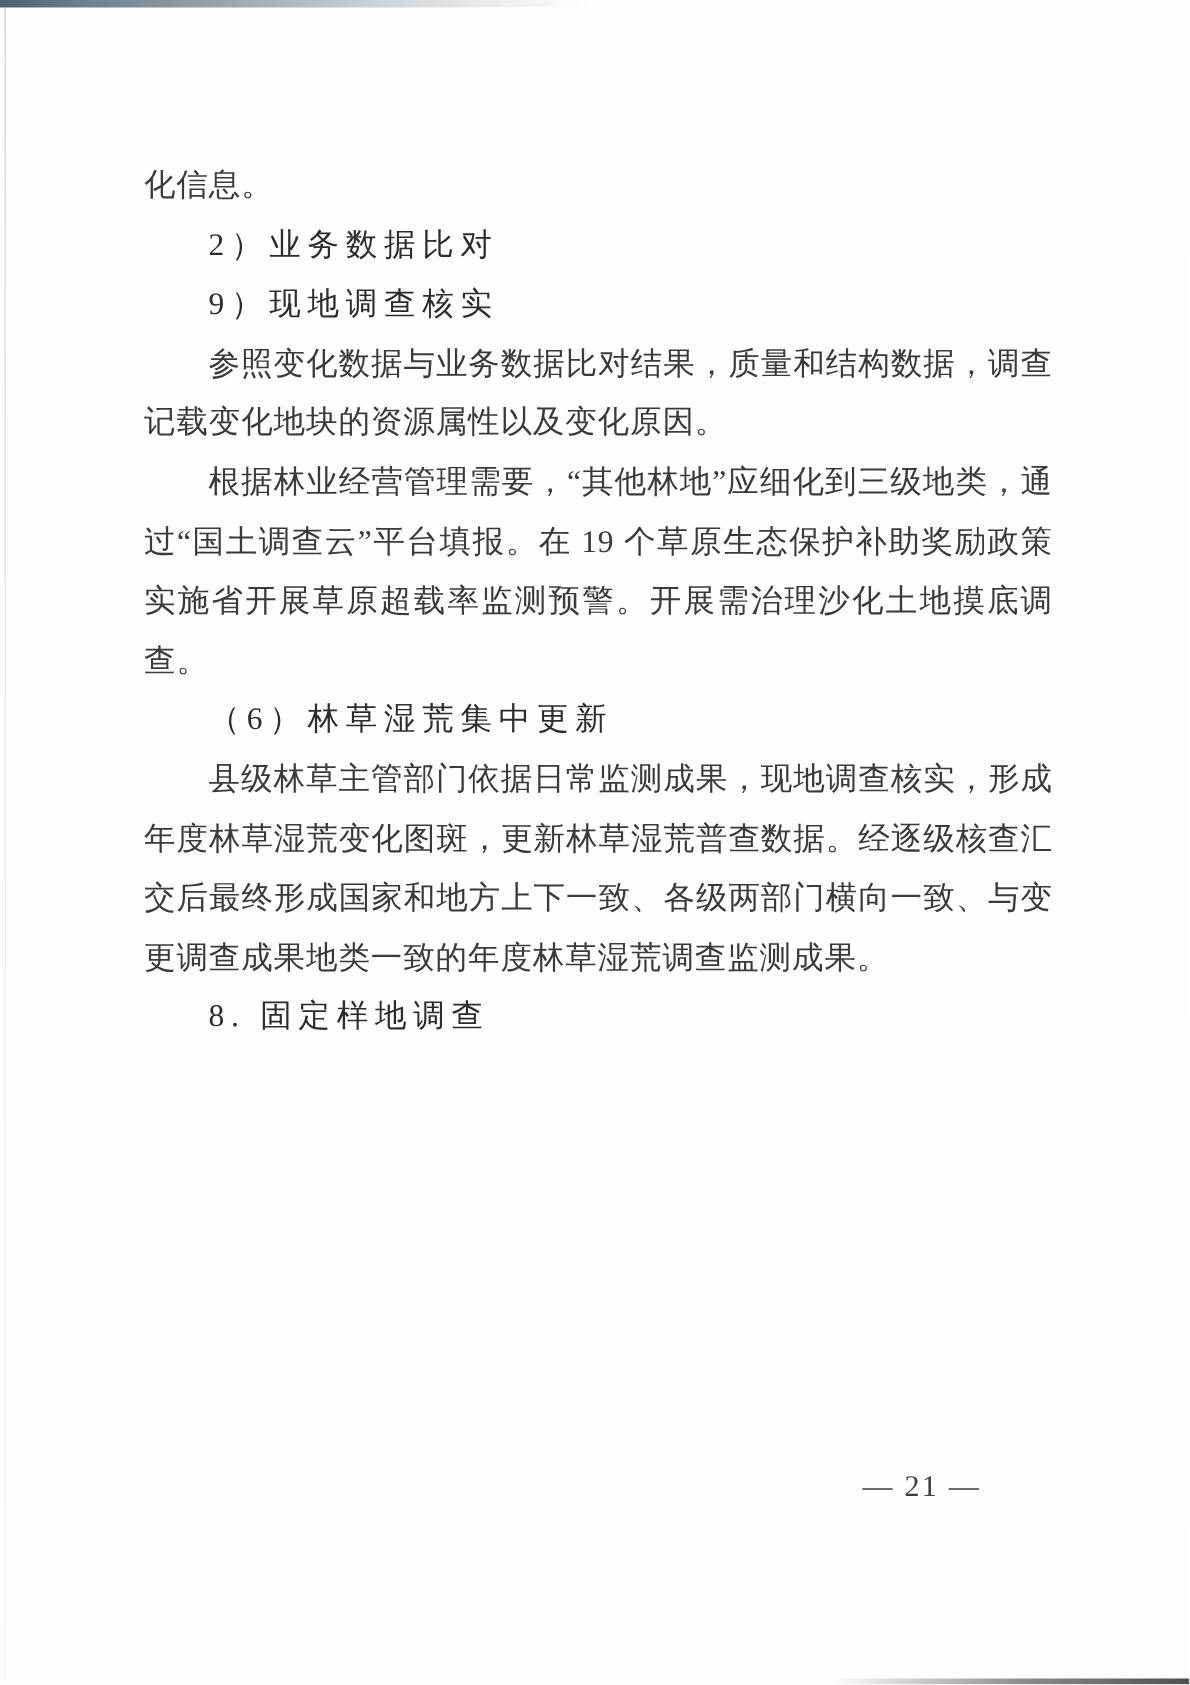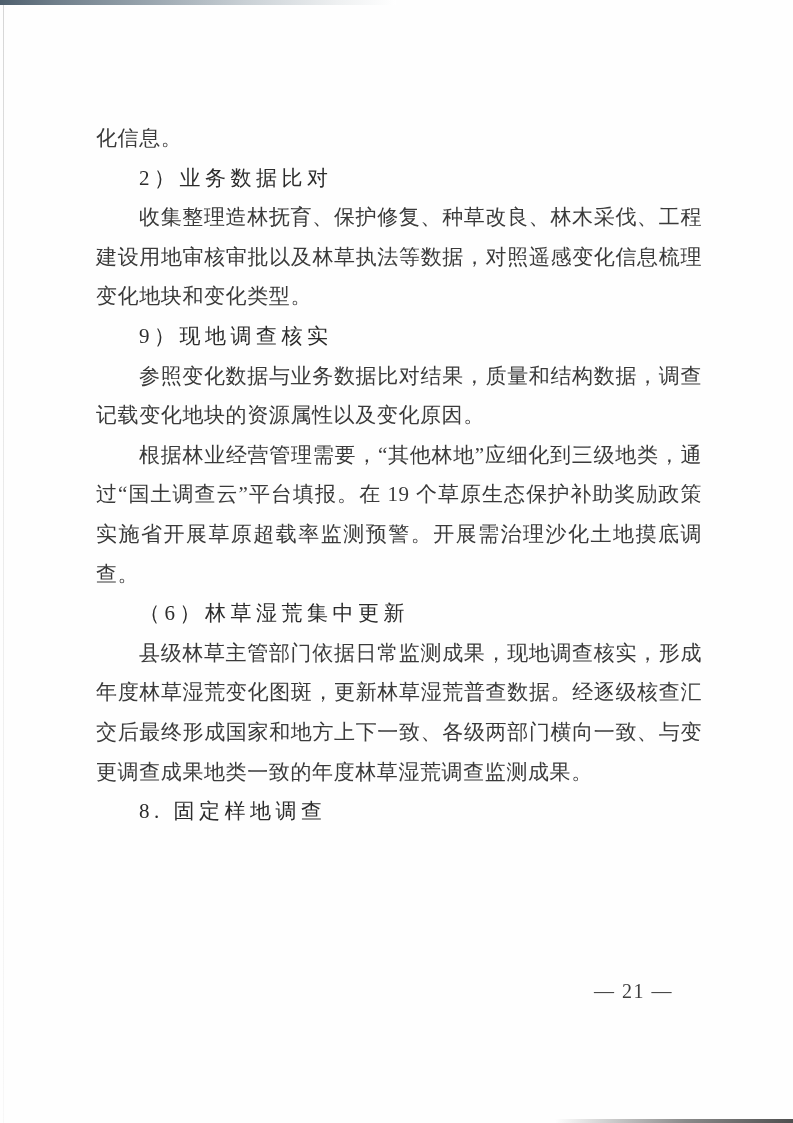--- a/index.html
+++ b/index.html
@@ -35,21 +35,21 @@
   .scan-edge-bottom {
     position: absolute;
     right: 0; bottom: 0;
     width: 238px; height: 4px;
     background: linear-gradient(to right, rgba(100,100,100,0) 0%, #8a8a8a 55%, #4f4f4f 100%);
   }
   
   .page-content {
     position: absolute;
     left: 96px;
-    top: 119px;
+    top: 104px;
     width: 606px;
   }
   .para {
     margin: 0;
     font-size: 21px;
     line-height: 39.6px;
     letter-spacing: 0.6px;
     text-align: justify;
     text-justify: inter-character;
     text-indent: 43px;
@@ -69,36 +69,34 @@
     white-space: nowrap;
   }
   .page-number {
     position: absolute;
     left: 575px;
     top: 980px;
     font-size: 20px;
     letter-spacing: 1.5px;
     color: #3d3d3d;
     white-space: nowrap;
-    margin-left: 19px;
   }
 </style>
 </head>
 <body>
 
 <div class="page">
 
   <div class="scan-edge-top"></div>
   <div class="scan-edge-left"></div>
   <div class="scan-edge-bottom"></div>
 
   <div class="page-content">
     <p class="para no-indent">化信息。</p>
     <p class="heading">2）业务数据比对</p>
-    <p class="para">收集整理造林抚育、保护修复、种草改良、林木采伐、工程建设用地审核审批以及林草执法等数据，对照遥感变化信息梳理变化地块和变化类型。</p>
     <p class="heading">9）现地调查核实</p>
     <p class="para">参照变化数据与业务数据比对结果，质量和结构数据，调查记载变化地块的资源属性以及变化原因。</p>
     <p class="para">根据林业经营管理需要，“其他林地”应细化到三级地类，通过“国土调查云”平台填报。在 19 个草原生态保护补助奖励政策实施省开展草原超载率监测预警。开展需治理沙化土地摸底调查。</p>
     <p class="heading">（6）林草湿荒集中更新</p>
     <p class="para">县级林草主管部门依据日常监测成果，现地调查核实，形成年度林草湿荒变化图斑，更新林草湿荒普查数据。经逐级核查汇交后最终形成国家和地方上下一致、各级两部门横向一致、与变更调查成果地类一致的年度林草湿荒调查监测成果。</p>
     <p class="heading">8. 固定样地调查</p>
   </div>
 
   <div class="page-number">— 21 —</div>
 

